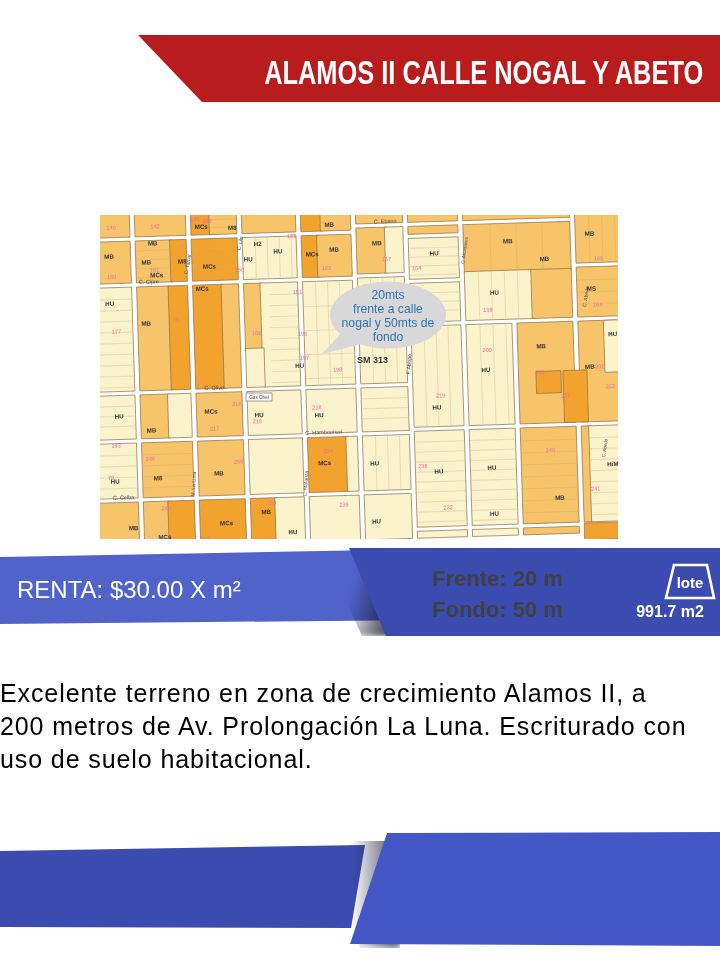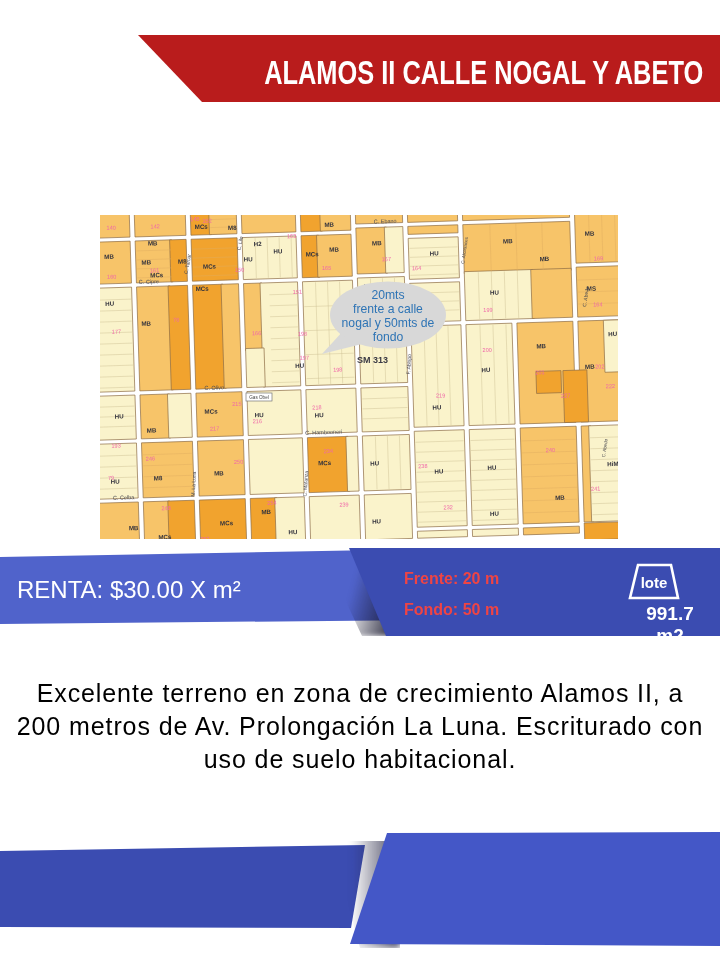--- a/index.html
+++ b/index.html
@@ -17,26 +17,26 @@
   
   #midlight{left:0;top:549px;width:430px;height:75px;background:#5063CB;
     clip-path:polygon(0 8px, 430px 0, 430px 71px, 0 75px);}
   #renta{left:17px;top:557px;width:400px;height:66px;color:#fff;font-size:24px;
     line-height:66px;white-space:nowrap;}
   #midshadow{left:322px;top:548px;width:78px;height:88px;
     background:linear-gradient(105deg, rgba(30,30,60,0) 40%, rgba(22,22,45,0.9) 92%);
     clip-path:polygon(0 2px, 78px 2px, 78px 88px, 40px 88px);filter:blur(2.5px);}
   #middark{left:340px;top:548px;width:380px;height:88px;background:#3B4CB1;
     clip-path:polygon(9px 0, 380px 0, 380px 88px, 46px 88px);}
-  #frente{left:404px;top:563px;color:#ef4444;font-weight:bold;font-size:16px;line-height:31px;}
-  #lote{left:624px;top:563px;width:60px;color:#fff;text-align:center;}
-  #lotem2{left:630px;top:603px;width:80px;color:#fff;font-weight:bold;font-size:19px;text-align:center;}
+  #frente{left:432px;top:563px;color:#404040;font-weight:bold;font-size:22px;line-height:31px;}
+  #lote{left:660px;top:563px;width:60px;color:#fff;text-align:center;}
+  #lotem2{left:630px;top:603px;width:80px;color:#fff;font-weight:bold;font-size:16px;text-align:center;}
 
   
-  #para{left:0;top:677px;width:720px;text-align:center;color:#000;
+  #para{left:0;top:677px;width:720px;color:#000;
     font-size:25px;letter-spacing:0.9px;line-height:33px;}
 
   
   #botleft{left:0;top:845px;width:365px;height:83px;background:#3B4CB1;
     clip-path:polygon(0 6px, 365px 0, 351px 83px, 0 82px);}
   #botshadow{left:330px;top:833px;width:70px;height:115px;filter:blur(3px);
     background:linear-gradient(to right, rgba(30,30,60,0) 30%, rgba(40,40,70,0.75) 90%);
     clip-path:polygon(0 8px,70px 8px,70px 115px,30px 115px);}
   #botright{left:345px;top:832px;width:375px;height:114px;background:#4457C7;
     clip-path:polygon(42px 1px, 375px 0, 375px 114px, 5px 112px);}

